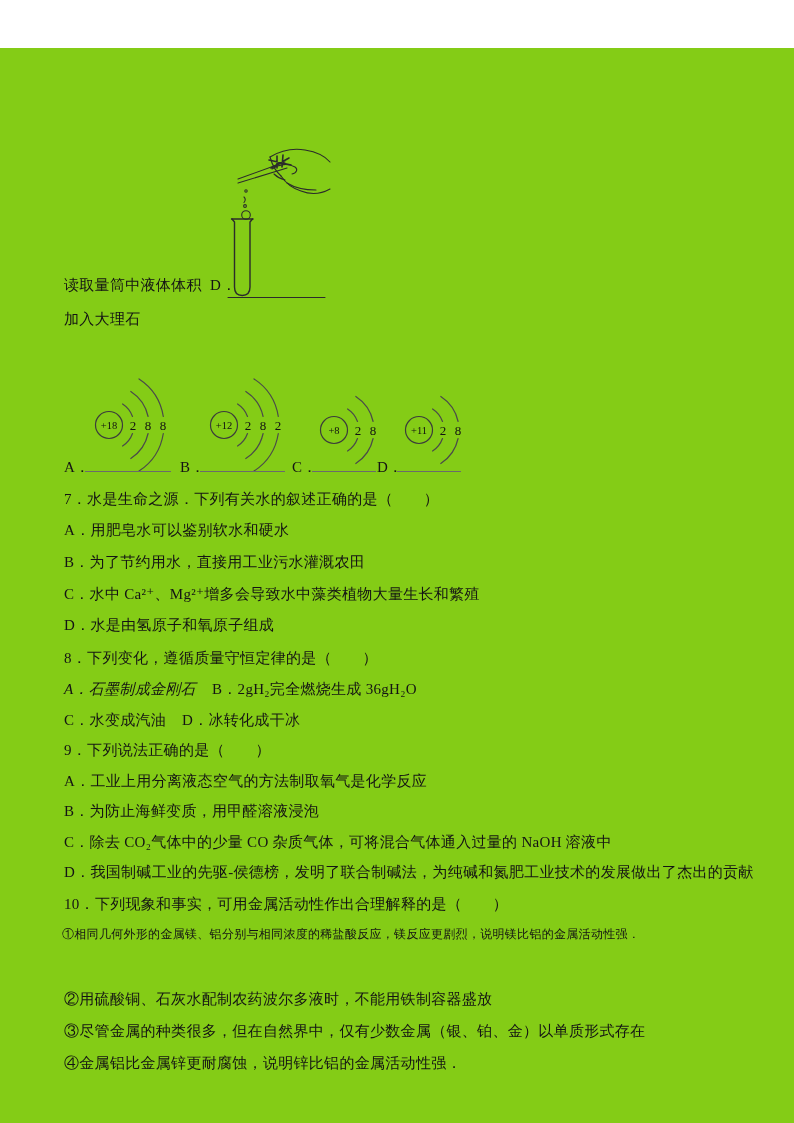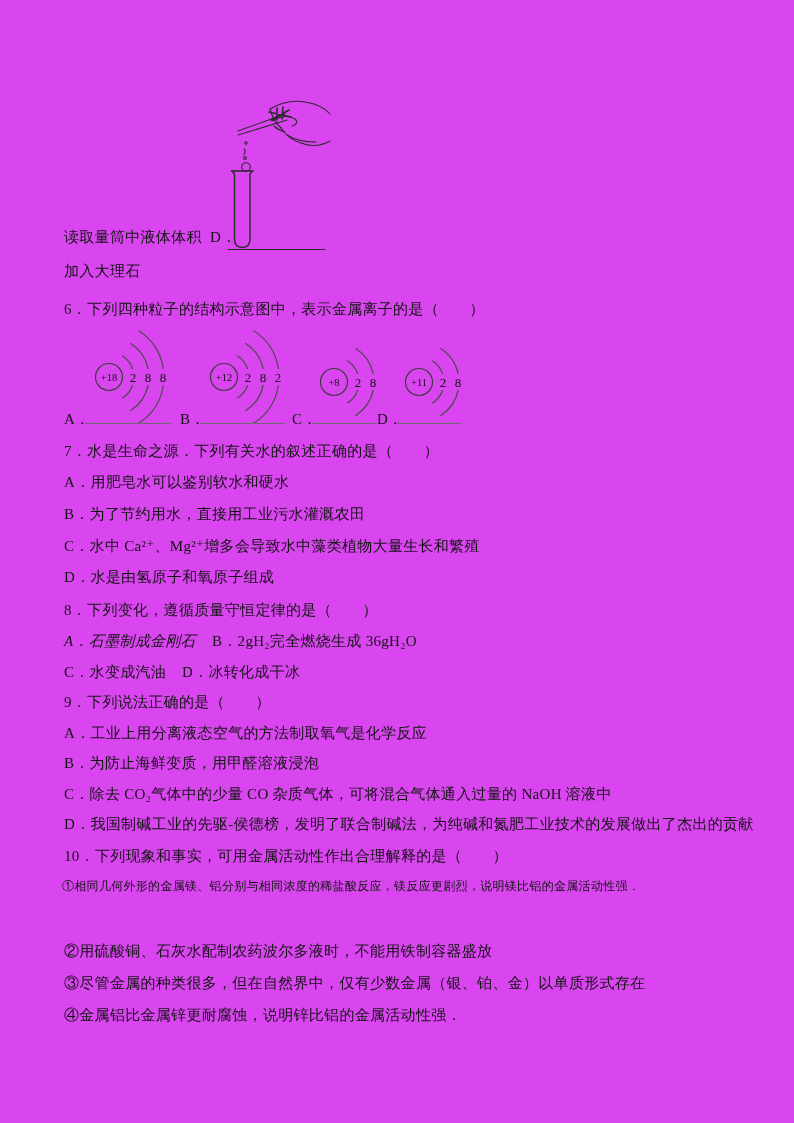--- a/index.html
+++ b/index.html
@@ -1,21 +1,21 @@
 <!DOCTYPE html>
 <html><head>
 <meta charset="utf-8">
 <style>
   html,body{margin:0;padding:0;}
   body{
     width:794px;height:1123px;background:#ffffff;position:relative;
     font-family:"Liberation Serif","DejaVu Serif",serif;
     color:#141414;overflow:hidden;
   }
-  .page{position:absolute;inset:0;background:#d946ef;}
+  .page{position:absolute;inset:0;background:#84cc16;margin-top:48px;}
   .tline{
     position:absolute;left:64px;font-size:15px;line-height:21px;
     white-space:nowrap;letter-spacing:0.3px;
   }
   .wrapline{
     position:absolute;left:62px;width:674px;font-size:12px;line-height:28px;
     letter-spacing:0.3px;
   }
   .sketch{position:absolute;stroke:#2b2b2b;fill:none;}
   .atoms{position:absolute;left:64px;top:330px;width:406px;height:100px;}
@@ -65,21 +65,20 @@
 
     <path d="M 3 159.5 L 100 159.5" stroke-width="1"></path>
   </svg>
 
   <div class="tline" style="top:227px;">
     <span>读取量筒中液体体积</span>
   </div>
   <div class="tline" style="left:210px;top:227px;">D．</div>
   <div class="tline" style="top:261px;">加入大理石</div>
 
-  <div class="tline" style="top:299px;">6．下列四种粒子的结构示意图中，表示金属离子的是（　　）</div>
 
   <div class="atoms">
 
     <svg class="atom" style="left:19px;top:0;" width="95" height="95" viewBox="0 0 95 95">
       <circle cx="26" cy="47" r="13.5"></circle>
       <text class="charge" x="26" y="50.5" text-anchor="middle">+18</text>
       <path d="M 49.5 38.5 A 25 25 0 0 0 39.6 26.0 M 49.5 55.5 A 25 25 0 0 1 39.6 68.0"></path>
         <path d="M 65.1 38.5 A 40 40 0 0 0 47.8 13.5 M 65.1 55.5 A 40 40 0 0 1 47.8 80.5"></path>
         <path d="M 80.3 38.5 A 55 55 0 0 0 56.0 0.9 M 80.3 55.5 A 55 55 0 0 1 56.0 93.1"></path>
       <text class="shellnum" x="50" y="52" text-anchor="middle">2</text>

